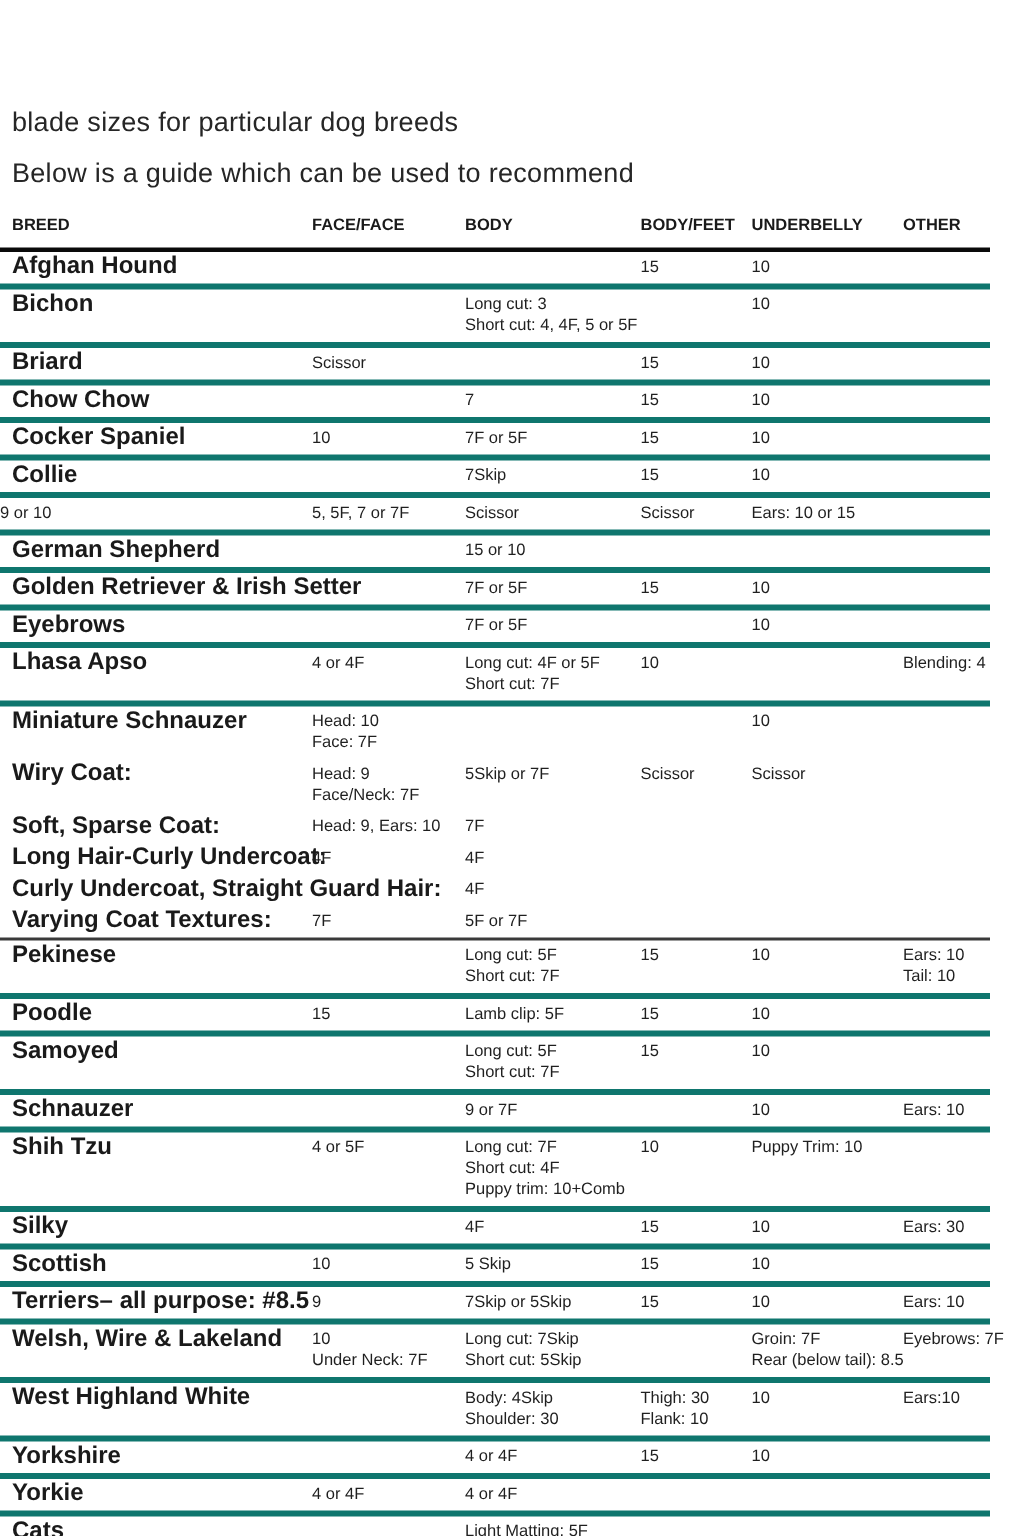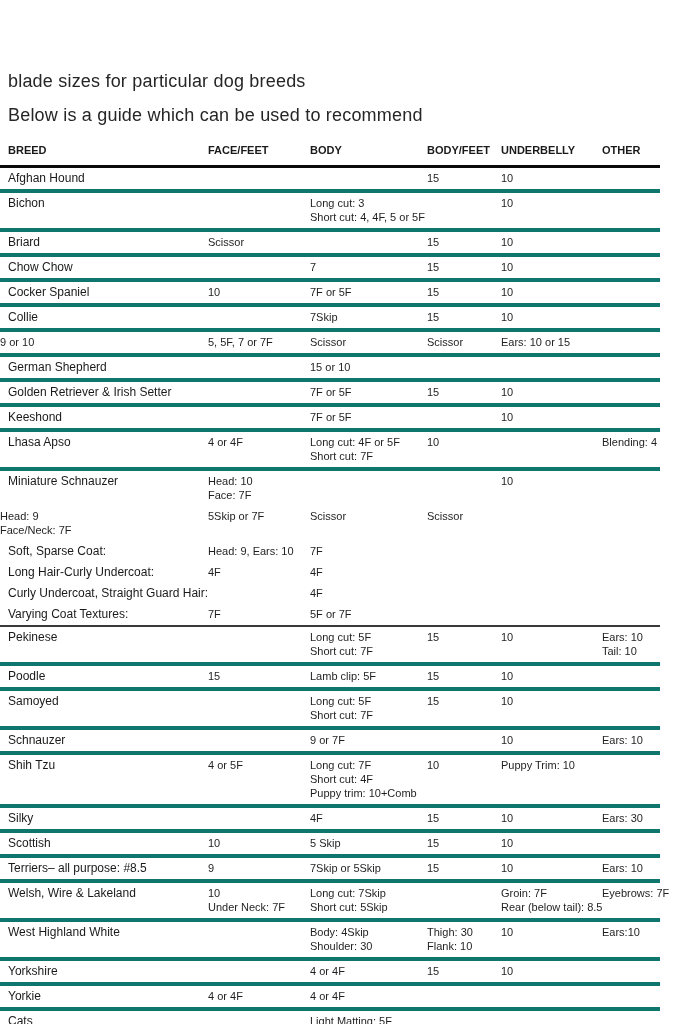--- a/index.html
+++ b/index.html
@@ -31,36 +31,36 @@
   .row{
     border-top:4px solid #0f766e;
     padding:3px 0 4px;
   }
   .tbody .row:first-child{border-top:none;}
   .row.no-divider{border-top:none;}
   .row.heavy-divider{border-top:2px solid #3a3a3a;}
   .row.section-row{padding-bottom:0;}
   .cell{white-space:pre;overflow:visible;}
   .c0{padding-left:8px;}
-  .breed{font-weight:normal;font-size:12px;line-height:14px;}
+  .breed{font-weight:bold;font-size:16px;line-height:14px;}
   .val{font-size:11px;line-height:14px;color:#1f1f1f;}
   .underline{text-decoration:underline;}
 </style>
 </head>
 <body style="color: rgb(26, 26, 26);">
 
 <div class="title">
   <div>blade sizes for particular dog breeds</div>
   <div>Below is a guide which can be used to recommend</div>
 </div>
 
 <div class="table">
   <div class="grid-row header-row">
       <div class="cell hcell c0">BREED</div>
-      <div class="cell hcell c1">FACE/FEET</div>
+      <div class="cell hcell c1">FACE/FACE</div>
       <div class="cell hcell c2">BODY</div>
       <div class="cell hcell c3">BODY/FEET</div>
       <div class="cell hcell c4">UNDERBELLY</div>
       <div class="cell hcell c5">OTHER</div>
     </div>
   <div class="tbody">
       <div class="grid-row row no-divider">
         <div class="cell c0 breed">Afghan Hound</div>
         <div class="cell c1 val"></div>
         <div class="cell c2 val"></div>
@@ -126,21 +126,21 @@
       </div>
       <div class="grid-row row">
         <div class="cell c0 breed">Golden Retriever &amp; Irish Setter</div>
         <div class="cell c1 val"></div>
         <div class="cell c2 val">7F or 5F</div>
         <div class="cell c3 val">15</div>
         <div class="cell c4 val">10</div>
         <div class="cell c5 val"></div>
       </div>
       <div class="grid-row row">
-        <div class="cell c0 breed">Keeshond</div>
+        <div class="cell c0 breed">Eyebrows</div>
         <div class="cell c1 val"></div>
         <div class="cell c2 val">7F or 5F</div>
         <div class="cell c3 val"></div>
         <div class="cell c4 val">10</div>
         <div class="cell c5 val"></div>
       </div>
       <div class="grid-row row">
         <div class="cell c0 breed">Lhasa Apso</div>
         <div class="cell c1 val">4 or 4F</div>
         <div class="cell c2 val">Long cut: 4F or 5F
@@ -152,20 +152,21 @@
       <div class="grid-row row">
         <div class="cell c0 breed">Miniature Schnauzer</div>
         <div class="cell c1 val">Head: 10
 Face: 7F</div>
         <div class="cell c2 val"></div>
         <div class="cell c3 val"></div>
         <div class="cell c4 val">10</div>
         <div class="cell c5 val"></div>
       </div>
       <div class="grid-row row no-divider">
+        <div class="cell c0 breed">Wiry Coat:</div>
         <div class="cell c1 val">Head: 9
 Face/Neck: 7F</div>
         <div class="cell c2 val">5Skip or 7F</div>
         <div class="cell c3 val">Scissor</div>
         <div class="cell c4 val">Scissor</div>
         <div class="cell c5 val"></div>
       </div>
       <div class="grid-row row no-divider">
         <div class="cell c0 breed">Soft, Sparse Coat:</div>
         <div class="cell c1 val">Head: 9, Ears: 10</div>

